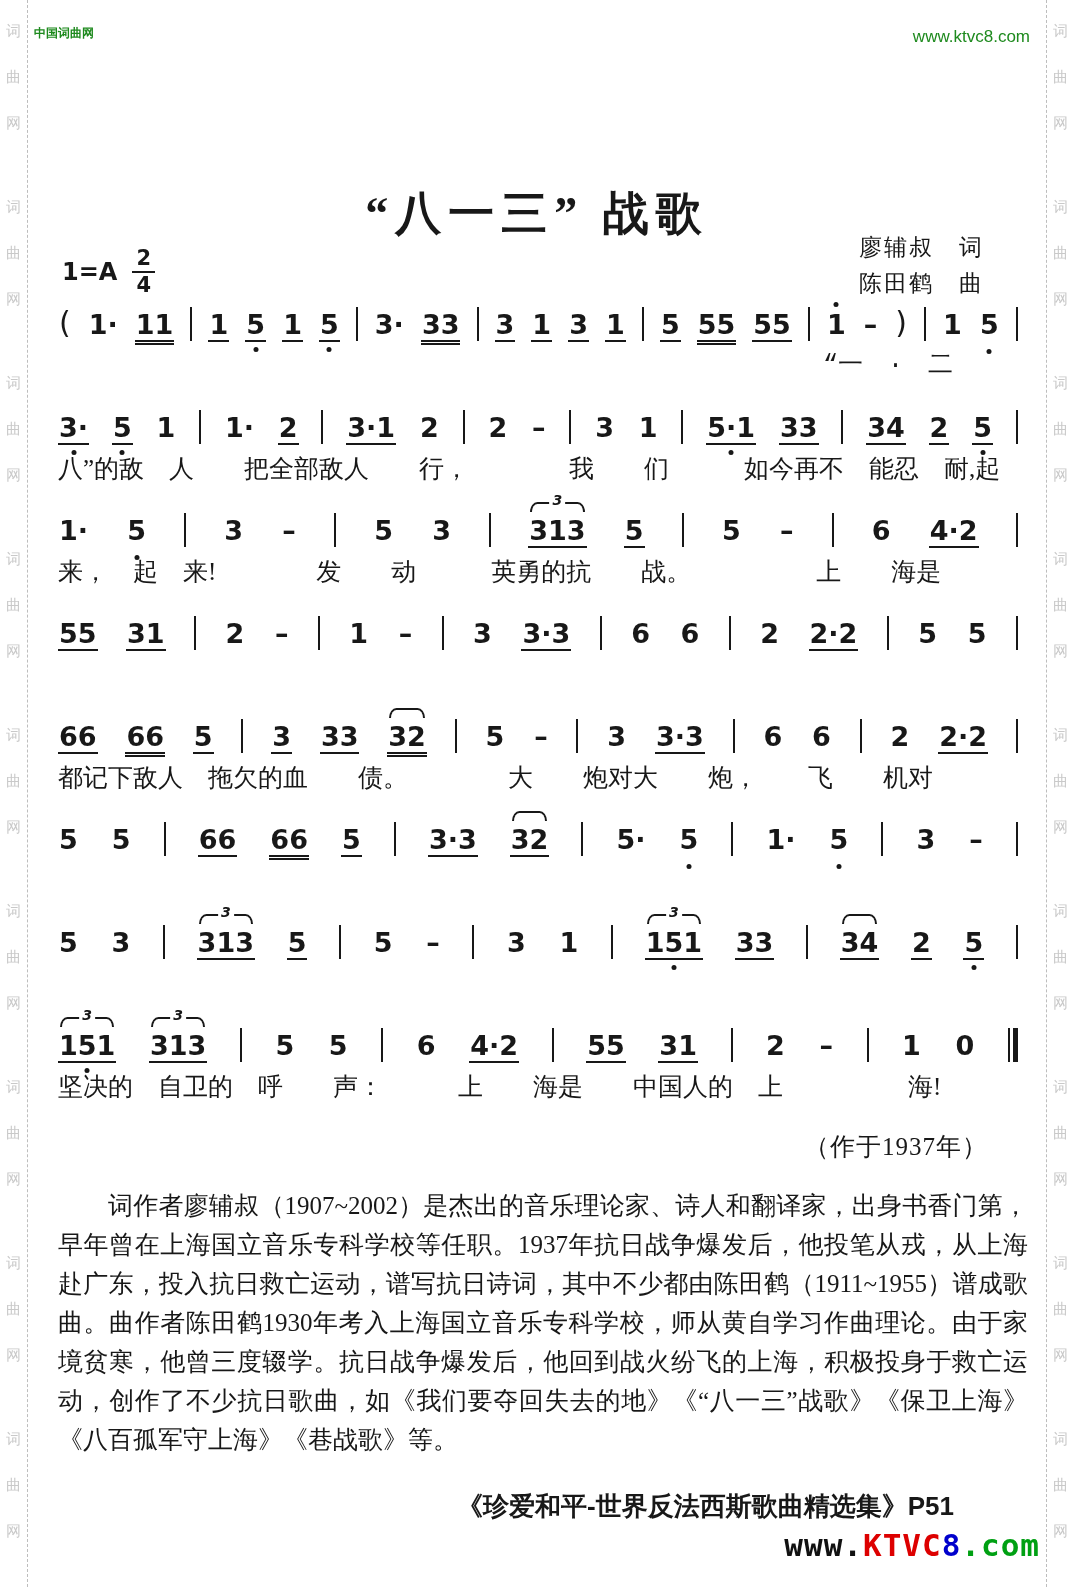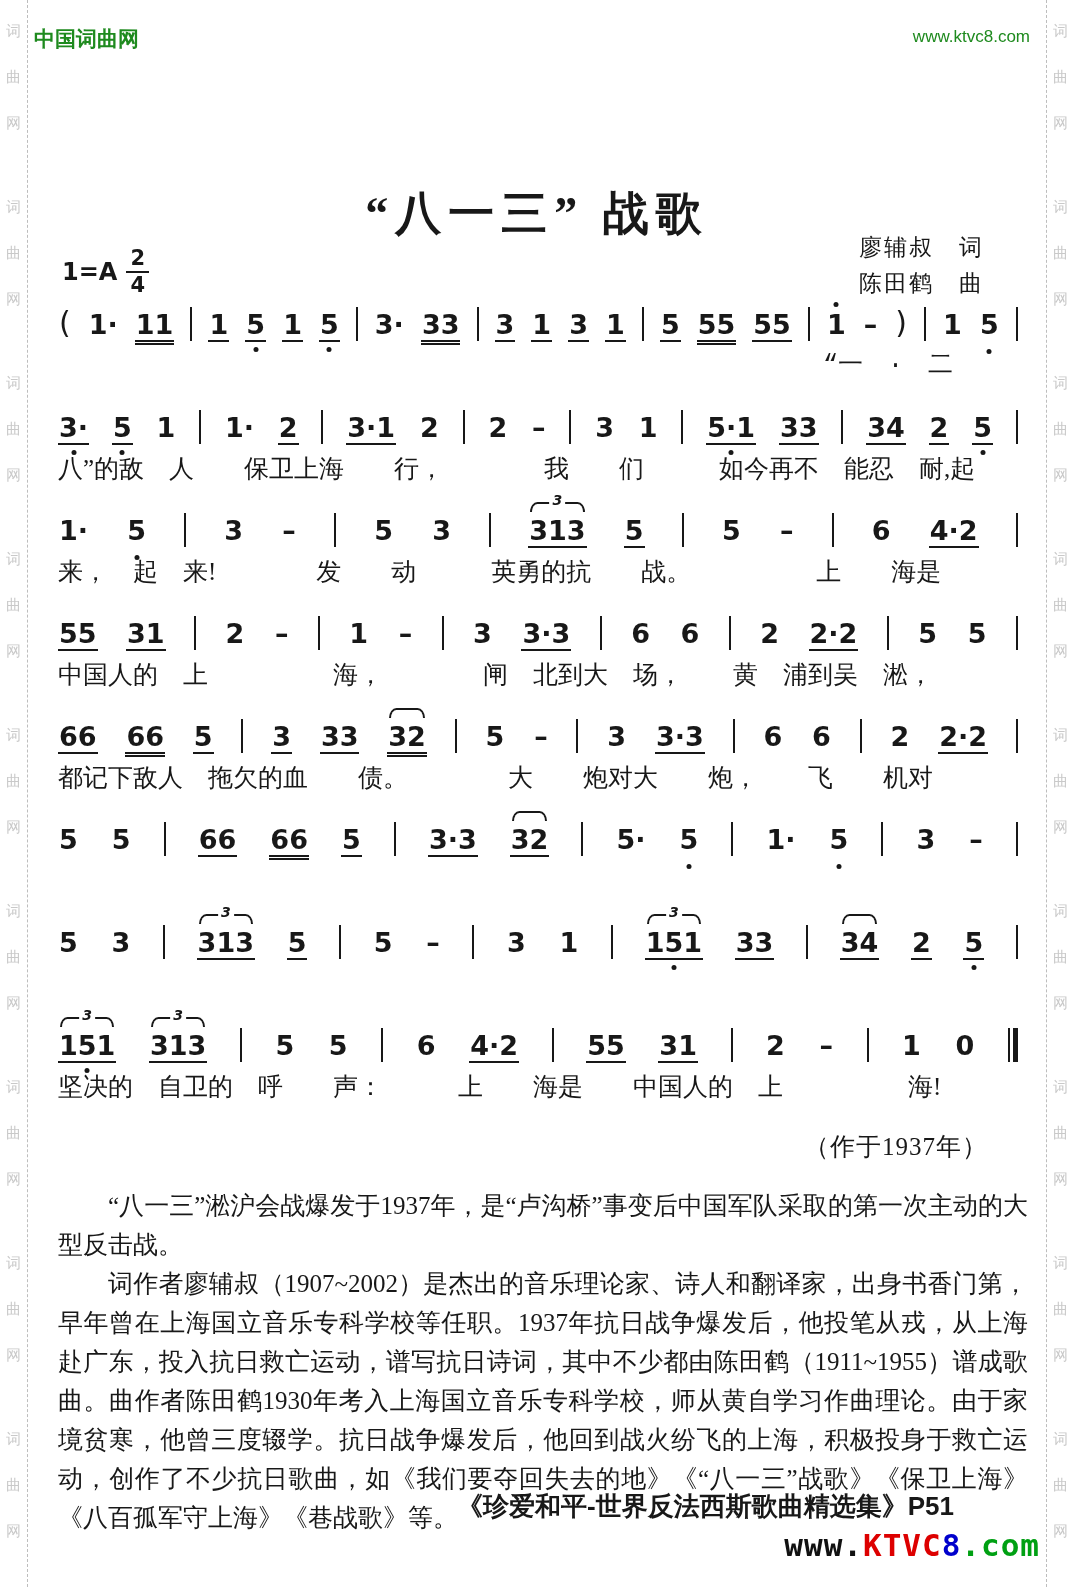--- a/index.html
+++ b/index.html
@@ -15,39 +15,39 @@
     color: #c9c9c9; font-size: 15px; text-align: center; padding-top: 8px;
     font-family: "Liberation Serif", serif; overflow: hidden;
   }
   .wm-left  { left: 0;  border-right: 1px dashed #bdbdbd; }
   .wm-right { right: 0; border-left: 1px dashed #bdbdbd; }
   .wm-group { margin-bottom: 38px; }
   .wm-char { display: block; line-height: 46px; }
   
   .site-name {
     position: absolute; left: 34px; top: 25px; color: #1e8a1e;
-    font-size: 21px; font-family: "Liberation Sans", sans-serif; font-weight: bold;
+    font-size: 12px; font-family: "Liberation Sans", sans-serif; font-weight: bold;
   }
   .site-url {
     position: absolute; right: 44px; top: 27px; color: #1e8a1e;
     font-size: 17px; font-family: "Liberation Sans", sans-serif;
   }
   
   .song-title {
     position: absolute; left: 0; right: 0; top: 152px; text-align: center;
     font-size: 46px; font-weight: bold; letter-spacing: 7px;
   }
   .credits {
     position: absolute; right: 90px; top: 230px;
     font-size: 23px; line-height: 36px; letter-spacing: 2px; text-align: center;
   }
   .keysig {
     position: absolute; left: 62px; top: 248px;
     font-family: "DejaVu Sans", sans-serif; font-weight: bold; font-size: 24px;
-    display: flex; align-items: center; gap: 9px;
+    display: flex; align-items: center; gap: 15px;
   }
   .frac { display: inline-flex; flex-direction: column; align-items: center; line-height: 1; font-size: 21px; }
   .frac .num { border-bottom: 2px solid #181818; padding: 0 4px 2px; }
   .frac .den { padding-top: 2px; }
   
   .score { position: absolute; left: 58px; right: 56px; top: 286px; }
   .sline { height: 103px; }
   .mrow {
     display: flex; justify-content: space-between; align-items: flex-end;
     height: 56px; padding-top: 22px;
@@ -271,21 +271,21 @@
         <span class="tok">1</span>
         <div class="bar"></div>
         <span class="tok u1">5·1<i class="dot-b"></i></span>
         <span class="tok u1">33</span>
         <div class="bar"></div>
         <span class="tok u1">34</span>
         <span class="tok u1">2</span>
         <span class="tok u1">5<i class="dot-b"></i></span>
         <div class="bar"></div>
       </div>
-      <div class="lrow">八”的敌　人　　保卫上海　　行，　　　　我　　们　　　如今再不　能忍　耐,起</div>
+      <div class="lrow">八”的敌　人　　把全部敌人　　行，　　　　我　　们　　　如今再不　能忍　耐,起</div>
     </div>
     <div class="sline">
       <div class="mrow">
         <span class="tok">1·</span>
         <span class="tok">5<i class="dot-b"></i></span>
         <div class="bar"></div>
         <span class="tok">3</span>
         <span class="tok">–</span>
         <div class="bar"></div>
         <span class="tok">5</span>
@@ -320,21 +320,20 @@
         <span class="tok">6</span>
         <span class="tok">6</span>
         <div class="bar"></div>
         <span class="tok">2</span>
         <span class="tok u1">2·2</span>
         <div class="bar"></div>
         <span class="tok">5</span>
         <span class="tok">5</span>
         <div class="bar"></div>
       </div>
-      <div class="lrow">中国人的　上　　　　　海，　　　　闸　北到大　场，　　黄　浦到吴　淞，</div>
     </div>
     <div class="sline">
       <div class="mrow">
         <span class="tok u1">66</span>
         <span class="tok u2">66</span>
         <span class="tok u1">5</span>
         <div class="bar"></div>
         <span class="tok u1">3</span>
         <span class="tok u1">33</span>
         <span class="tok u2">32<i class="arc"></i></span>
@@ -424,18 +423,17 @@
           <div class="bar thick"></div>
         </div>
       </div>
       <div class="lrow">坚决的　自卫的　呼　　声：　　　上　　海是　　中国人的　上　　　　　海!</div>
     </div>
   </div>
 
 <div class="date-note">（作于1937年）</div>
 
 <div class="notes">
-  <p>“八一三”淞沪会战爆发于1937年，是“卢沟桥”事变后中国军队采取的第一次主动的大型反击战。</p>
   <p>词作者廖辅叔（1907~2002）是杰出的音乐理论家、诗人和翻译家，出身书香门第，早年曾在上海国立音乐专科学校等任职。1937年抗日战争爆发后，他投笔从戎，从上海赴广东，投入抗日救亡运动，谱写抗日诗词，其中不少都由陈田鹤（1911~1955）谱成歌曲。曲作者陈田鹤1930年考入上海国立音乐专科学校，师从黄自学习作曲理论。由于家境贫寒，他曾三度辍学。抗日战争爆发后，他回到战火纷飞的上海，积极投身于救亡运动，创作了不少抗日歌曲，如《我们要夺回失去的地》《“八一三”战歌》《保卫上海》《八百孤军守上海》《巷战歌》等。</p>
 </div>
 
 <div class="source-line">《珍爱和平-世界反法西斯歌曲精选集》P51</div>
 <div class="logo"><span class="logo-seg" style="color: rgb(17, 17, 17);">www.</span><span class="logo-seg" style="color: rgb(221, 0, 0);">KTVC</span><span class="logo-seg" style="color: rgb(0, 0, 204);">8</span><span class="logo-seg" style="color: rgb(0, 160, 19);">.com</span></div>
 
 </body></html>

